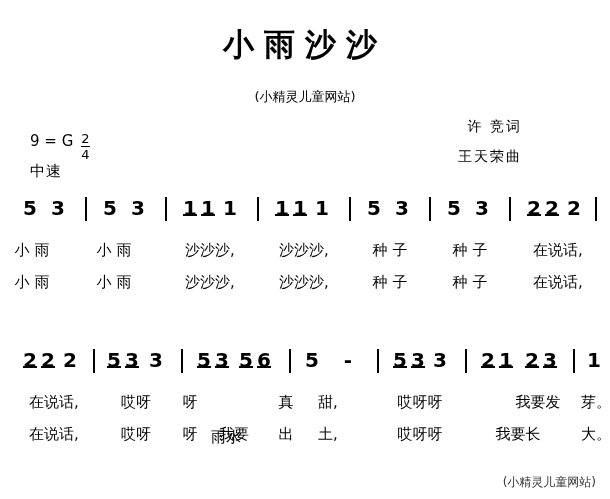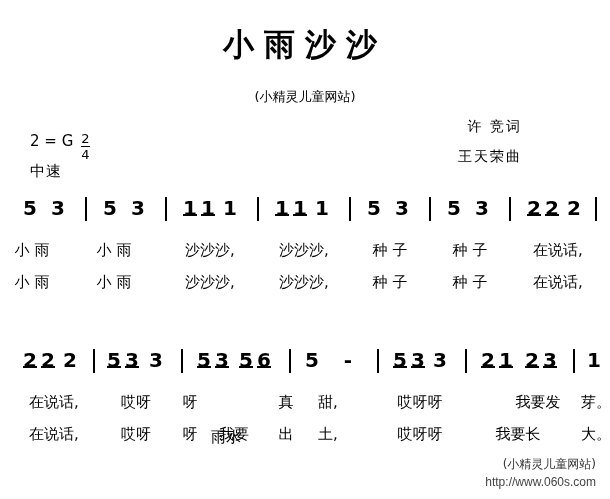--- a/index.html
+++ b/index.html
@@ -129,21 +129,21 @@
 
 <div class="sheet">
 
   <div class="title">小雨沙沙</div>
   <div class="subtitle">(小精灵儿童网站)</div>
 
   <div class="credit c1">许  竞词</div>
   <div class="credit c2">王天荣曲</div>
 
   <div class="keysig">
-    <span>2 = G</span>
+    <span>9 = G</span>
     <span class="frac">
       <span class="num">2</span>
       <span class="den">4</span>
     </span>
   </div>
 
   <div class="tempo">中速</div>
 
   <div class="system sys1">
     <div class="notes" id="notes-1">
@@ -241,16 +241,15 @@
         <div class="syl" style="left: 268px;">出</div>
         <div class="syl" style="left: 310px;">土,</div>
         <div class="syl" style="left: 402px;">哎呀呀</div>
         <div class="syl" style="left: 500px;">我要长</div>
         <div class="syl" style="left: 578px;">大。</div>
       </div>
   </div>
 
   <div class="footer">
     <div class="f1">(小精灵儿童网站)</div>
-    <div class="f2">http://www.060s.com</div>
   </div>
 
 </div>
 
 </body></html>

